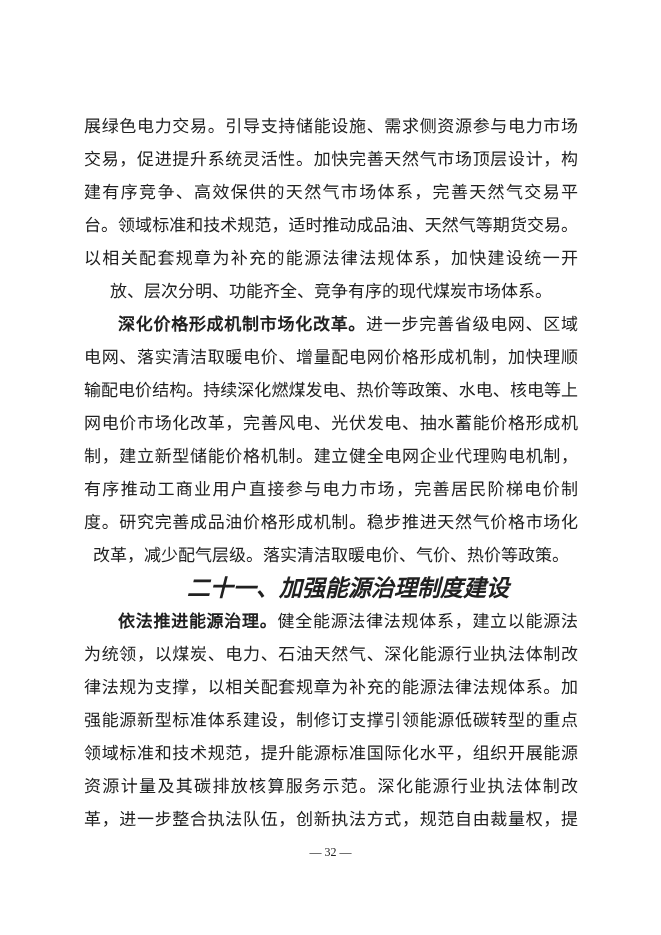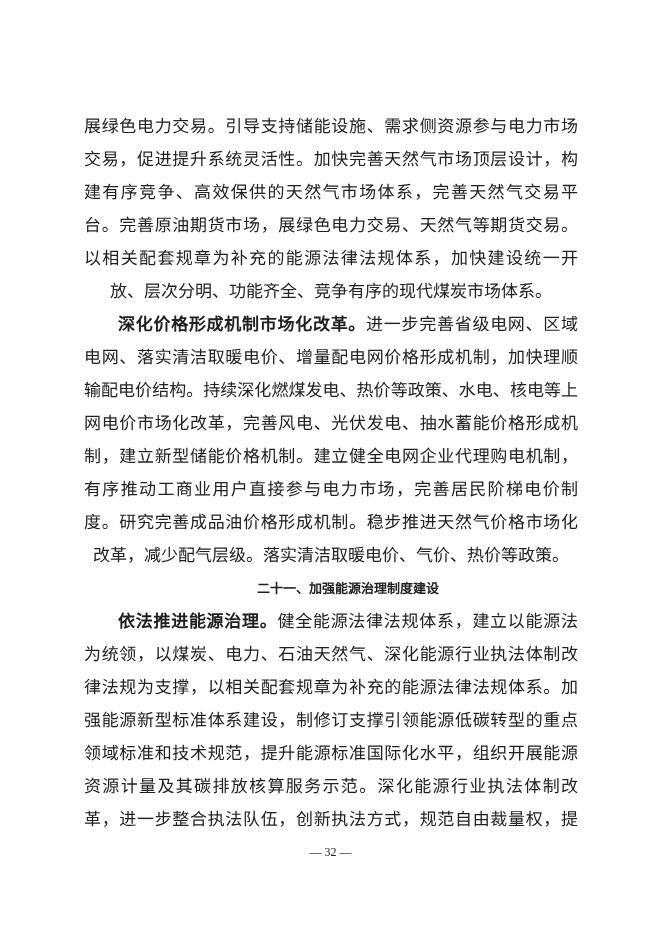--- a/index.html
+++ b/index.html
@@ -40,21 +40,22 @@
   }
   .indent {
     text-indent: 34px;
   }
   .lead-bold {
     font-weight: 700;
   }
   .heading {
     font-family: "Liberation Sans", sans-serif;
     font-weight: 700;
-    font-size: 13px;
+    font-size: 23px;
+    font-style: italic;
   }
   .pagenum {
     position: absolute;
     left: 0;
     top: 836px;
     width: 661px;
     height: 33px;
     line-height: 33px;
     text-align: center;
     font-size: 12px;
@@ -65,21 +66,21 @@
 </head>
 <body>
 
 <div class="page">
   <div class="content">
 
     <div class="para">
       <div class="line just">展绿色电力交易。引导支持储能设施、需求侧资源参与电力市场</div>
       <div class="line just">交易，促进提升系统灵活性。加快完善天然气市场顶层设计，构</div>
       <div class="line just">建有序竞争、高效保供的天然气市场体系，完善天然气交易平</div>
-      <div class="line just">台。完善原油期货市场，展绿色电力交易、天然气等期货交易。</div>
+      <div class="line just">台。领域标准和技术规范，适时推动成品油、天然气等期货交易。</div>
       <div class="line just">以相关配套规章为补充的能源法律法规体系，加快建设统一开</div>
       <div class="line">放、层次分明、功能齐全、竞争有序的现代煤炭市场体系。</div>
     </div>
 
     <div class="para">
       <div class="line just indent"><span class="lead-bold">深化价格形成机制市场化改革。</span><span>进一步完善省级电网、区域</span></div>
       <div class="line just">电网、落实清洁取暖电价、增量配电网价格形成机制，加快理顺</div>
       <div class="line just">输配电价结构。持续深化燃煤发电、热价等政策、水电、核电等上</div>
       <div class="line just">网电价市场化改革，完善风电、光伏发电、抽水蓄能价格形成机</div>
       <div class="line just">制，建立新型储能价格机制。建立健全电网企业代理购电机制，</div>

